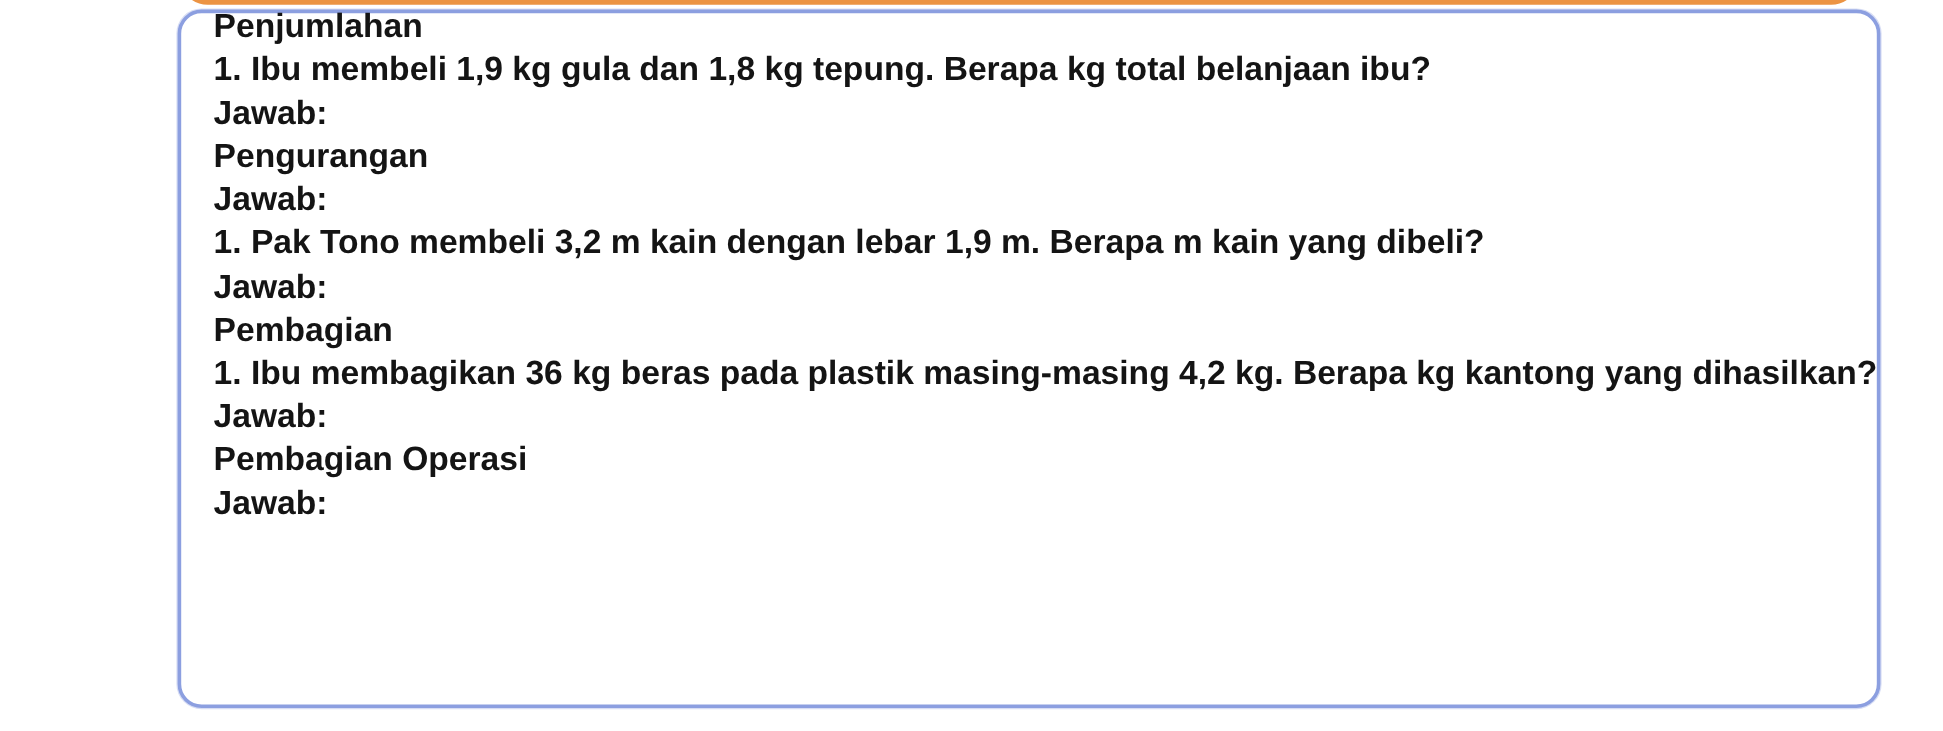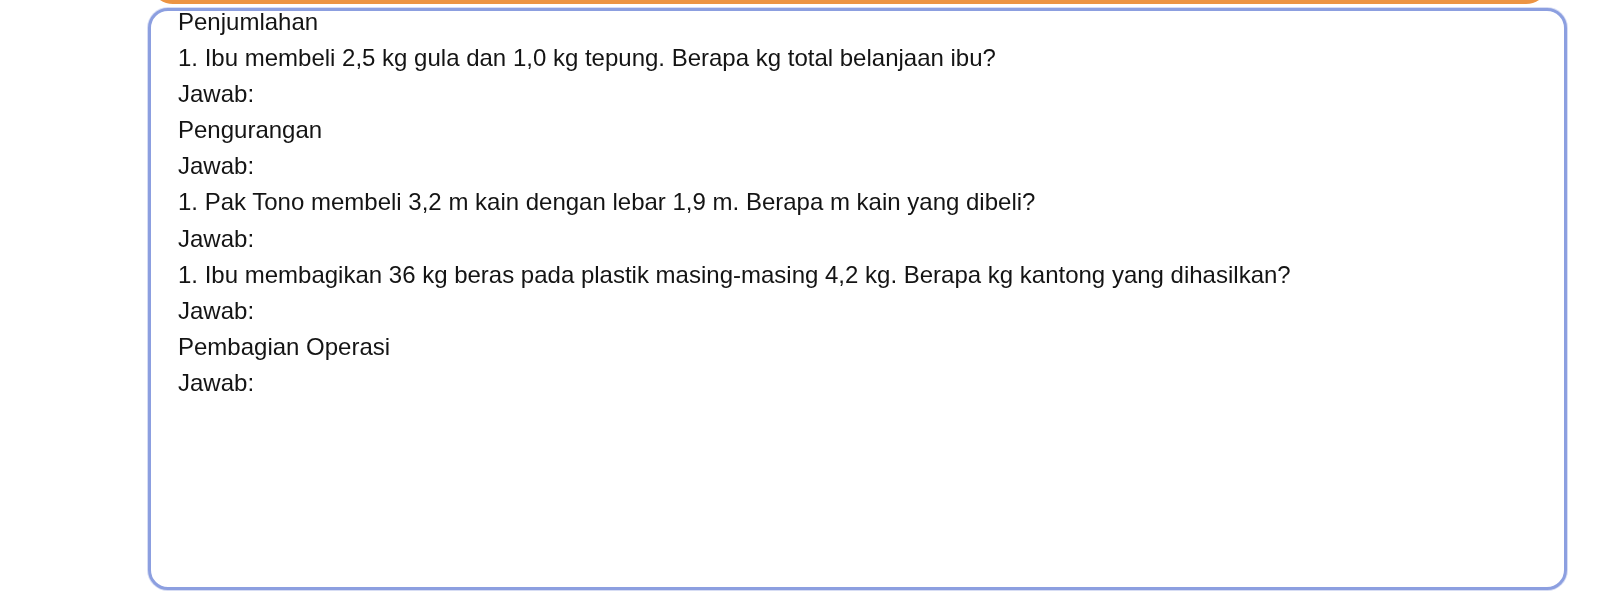--- a/index.html
+++ b/index.html
@@ -42,43 +42,45 @@
   }
   .text-block {
     position: absolute;
     left: 178px;
     top: 4px;
     width: 1390px;
   }
   .line {
     height: 36.1px;
     line-height: 36.1px;
-    font-size: 24px;
+    font-size: 28px;
     white-space: nowrap;
     letter-spacing: 0px;
+    font-weight: bold;
   }
 </style>
 </head>
 <body>
 
 <div class="prev-box"></div>
 
 <div class="worksheet-box"></div>
 
 <div class="text-block">
 
   <div class="line">Penjumlahan</div>
-  <div class="line">1. Ibu membeli 2,5 kg gula dan 1,0 kg tepung. Berapa kg total belanjaan ibu?</div>
+  <div class="line">1. Ibu membeli 1,9 kg gula dan 1,8 kg tepung. Berapa kg total belanjaan ibu?</div>
   <div class="line">Jawab:</div>
 
   <div class="line">Pengurangan</div>
   <div class="line">Jawab:</div>
 
   <div class="line">1. Pak Tono membeli 3,2 m kain dengan lebar 1,9 m. Berapa m kain yang dibeli?</div>
   <div class="line">Jawab:</div>
 
+  <div class="line">Pembagian</div>
   <div class="line">1. Ibu membagikan 36 kg beras pada plastik masing-masing 4,2 kg. Berapa kg kantong yang dihasilkan?</div>
   <div class="line">Jawab:</div>
 
   <div class="line">Pembagian Operasi</div>
   <div class="line">Jawab:</div>
 
 </div>
 
 </body></html>

